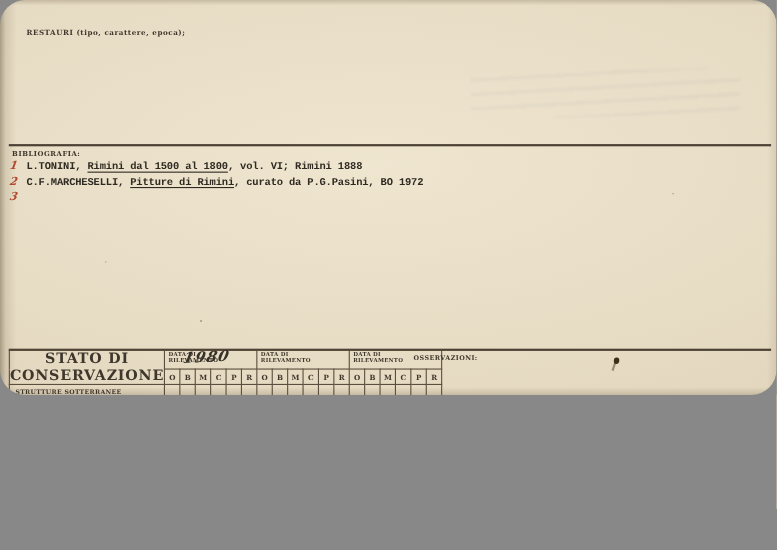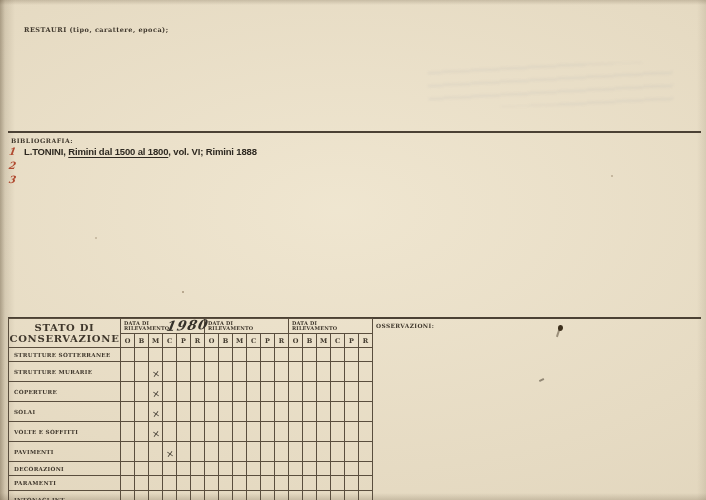--- a/index.html
+++ b/index.html
@@ -1,60 +1,60 @@
 <!DOCTYPE html>
 <html style="--paper: #eadfc7; --print-ink: #3f372c; --type-ink: #2e2921; --red-ink: #b0492f; --line-ink: #5a4e3e; --hand-ink: #35312a;"><head>
 <meta charset="utf-8">
 <style>
   :root{
     --paper:#eadfc7; --print-ink:#3f372c; --type-ink:#2e2921;
     --red-ink:#b0492f; --line-ink:#5a4e3e; --hand-ink:#35312a;
   }
   html,body{margin:0;padding:0;background:#888;}
   .page{
-    position:relative; width:706px; height:500px; overflow:hidden;
+    position:relative; width:706px; height:359px; overflow:hidden;
     background-color:var(--paper);
     background-image:
       radial-gradient(1.6px 1.6px at 183px 292px, rgba(90,65,35,.35) 60%, transparent 65%),
       radial-gradient(1.4px 1.4px at 612px 176px, rgba(90,65,35,.25) 60%, transparent 65%),
       radial-gradient(1.4px 1.4px at 96px 238px, rgba(90,65,35,.22) 60%, transparent 65%),
       linear-gradient(90deg, rgba(71,55,31,.38) 0, rgba(71,55,31,.12) 5px, rgba(71,55,31,0) 15px),
       linear-gradient(180deg, rgba(71,55,31,.20) 0, rgba(71,55,31,0) 5px),
       linear-gradient(0deg, rgba(71,55,31,.18) 0, rgba(71,55,31,0) 7px),
       linear-gradient(270deg, rgba(71,55,31,.10) 0, rgba(71,55,31,0) 9px),
       radial-gradient(ellipse 120% 95% at 48% 42%, rgba(255,250,235,.25), rgba(120,95,55,.10));
-    font-family:"DejaVu Serif", serif; color:var(--print-ink);
+    font-family:"DejaVu Serif", serif; color:var(--print-ink);border-radius:23px;
   }
   .rule{position:absolute; left:8px; width:693px; height:2px; background:#4b4134;}
   .rule-biblio{top:131px;}
   .rule-table{top:317px;}
 
   .restauri-label{position:absolute; left:24px; top:26px; font-size:6.5px;
     font-weight:700; letter-spacing:.5px;}
 
   .ghost{position:absolute; left:428px; top:64px; width:245px; height:42px;
     background:repeating-linear-gradient(178deg, transparent 0 5px,
       rgba(125,135,155,.12) 5px 8px, transparent 8px 13px);
     filter:blur(1px); transform:rotate(-1.2deg); opacity:.6;}
 
   .biblio-label{position:absolute; left:11px; top:137px; font-size:6.2px;
     font-weight:700; letter-spacing:.5px;}
   .bib-list{position:absolute; left:9px; top:146px;}
   .bib-line{display:flex; height:14px; align-items:baseline;}
   .bib-num{display:inline-block; width:15px; flex:0 0 15px; font-style:italic;
     color:var(--red-ink); font-size:10px; transform:skewX(-10deg); font-weight:700;}
-  .bib-text{font-family:Liberation Sans, sans-serif; font-weight:700;
+  .bib-text{font-family:Liberation Mono, monospace; font-weight:700;
     font-size:9.5px; color:var(--type-ink); white-space:pre; letter-spacing:-.15px;}
   .bib-title{text-decoration:underline; text-underline-offset:2px; text-decoration-thickness:1px;}
 
   table.cons{position:absolute; left:8px; top:318px; border-collapse:collapse;
     table-layout:fixed;}
   col.label-col{width:112px;} col.grade-col{width:14px;}
   .cons th,.cons td{border:1px solid var(--line-ink); padding:0; font-weight:normal;}
-  th.title-cell{height:28px; font-size:10px; font-weight:700; letter-spacing:.7px;
+  th.title-cell{height:28px; font-size:13px; font-weight:700; letter-spacing:.7px;
     }
   th.survey-cell{vertical-align:top; text-align:left;}
   .survey-lines{font-size:5px; line-height:5.2px; padding:2px 0 0 3px;
     letter-spacing:.2px; font-weight:700;}
   tr.letters-row td{height:13px; text-align:center; font-size:6.5px; font-weight:700;}
   .cons tbody td{height:13.2px;}
   td.row-label{font-size:5.6px; font-weight:700; letter-spacing:.3px; padding-left:5px;
     text-align:left; white-space:nowrap; overflow:hidden;}
   td.grade-cell{text-align:center; vertical-align:middle;}
   .mark{display:inline-block; font-family:"DejaVu Sans",sans-serif; font-size:9.5px;
@@ -85,20 +85,21 @@
 
   <div class="biblio-label">BIBLIOGRAFIA:</div>
 
   <div class="bib-list">
     <div class="bib-line">
       <span class="bib-num">1</span>
       <span class="bib-text"><span>L.TONINI, </span><span class="bib-title">Rimini dal 1500 al 1800</span><span>, vol. VI; Rimini 1888</span></span>
     </div>
     <div class="bib-line">
       <span class="bib-num">2</span>
+      <span class="bib-text"><span>C.F.MARCHESELLI, </span><span class="bib-title">Pitture di Rimini</span><span>, curato da P.G.Pasini, BO 1972</span></span>
     </div>
     <div class="bib-line">
       <span class="bib-num">3</span>
     </div>
   </div>
 
   <div class="rule rule-table"></div>
 
   <table class="cons">
       <colgroup>

